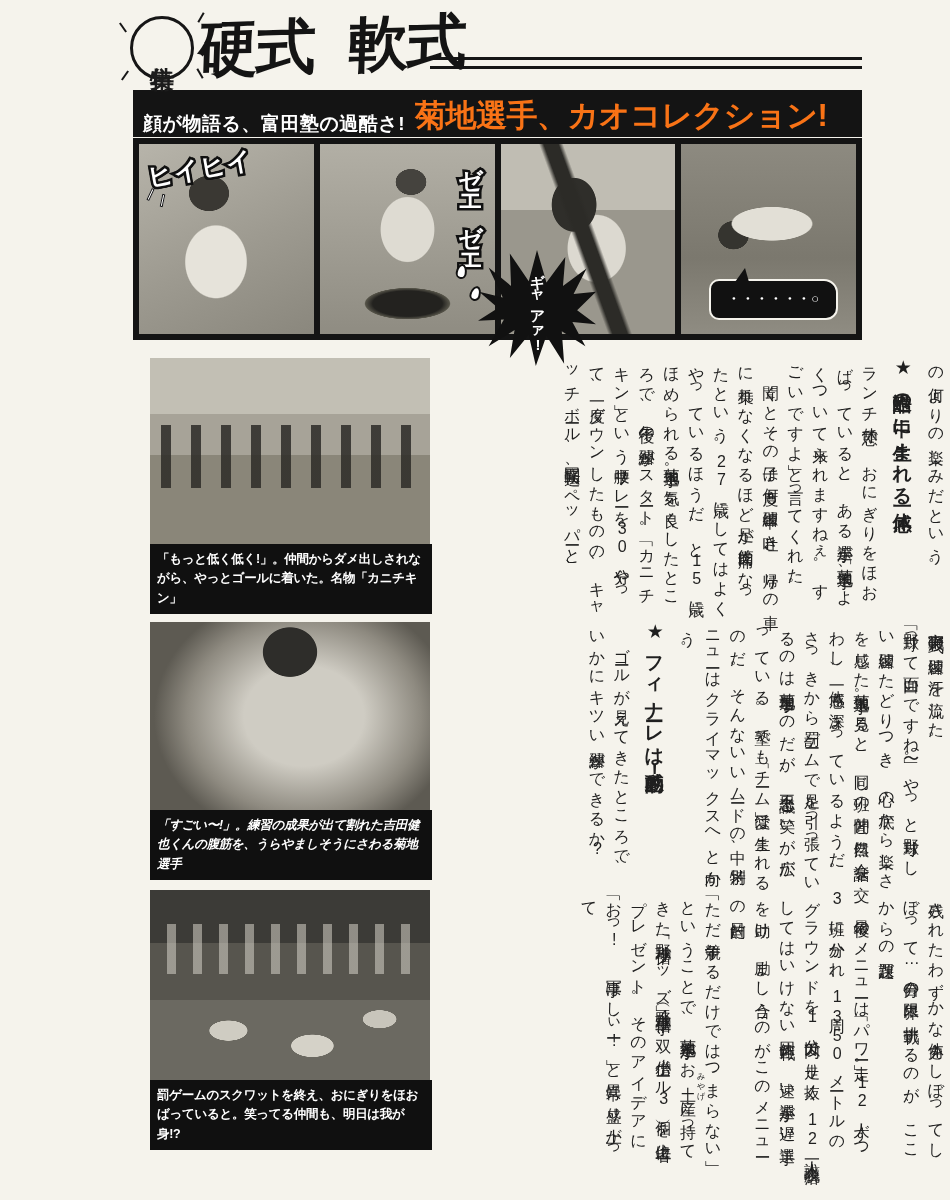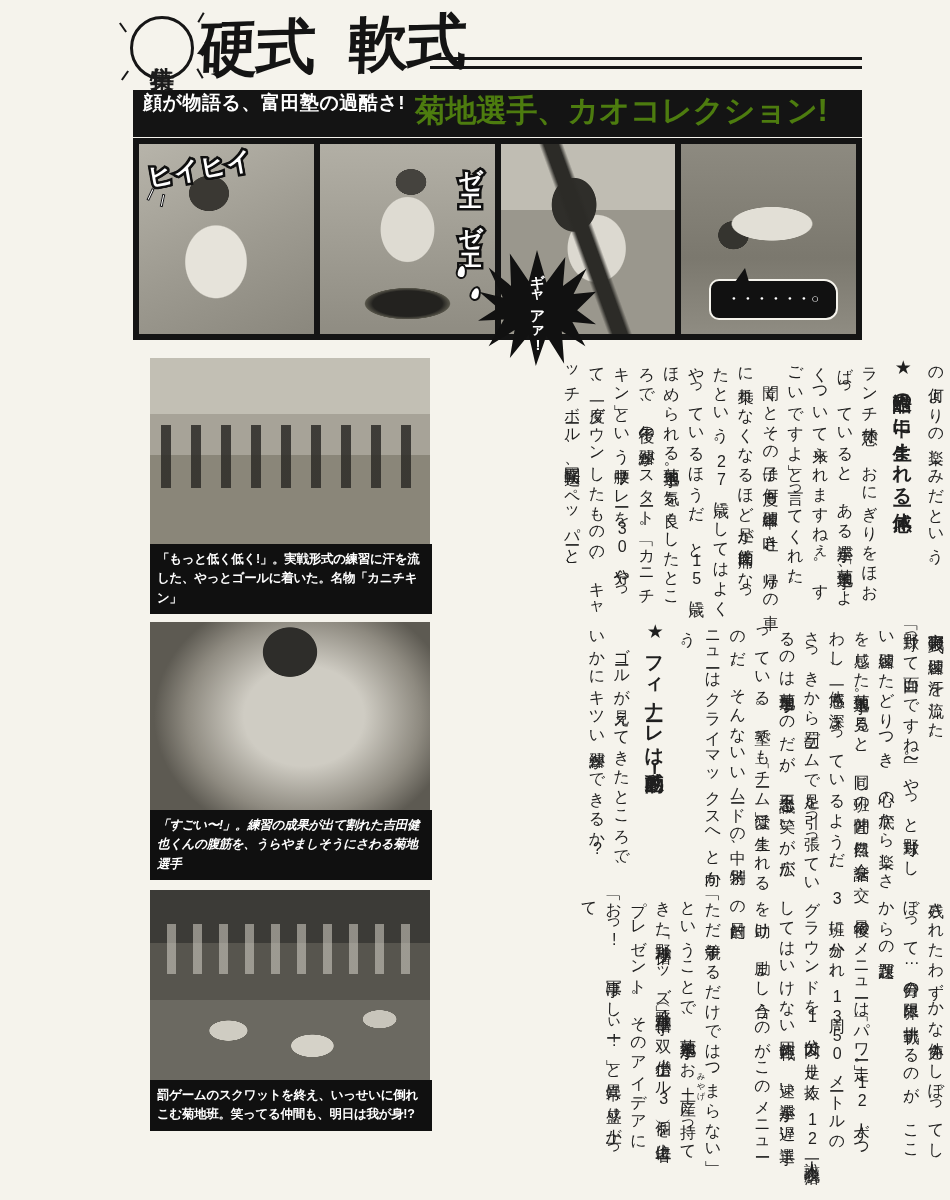--- a/index.html
+++ b/index.html
@@ -33,25 +33,25 @@
   .logo-part { font-size:60px; letter-spacing:-2px; }
   .logo-vs { font-size:42px; margin:22px -4px 0 -4px; transform:rotate(-8deg); }
   .double-rule {
     left:430px; top:57px; width:432px; height:12px;
     border-top:3px solid #161616; border-bottom:3px solid #161616;
   }
 
   
   .banner {
     left:133px; top:90px; width:729px; height:47px;
-    background:#141414; display:flex; align-items:flex-start;
+    background:#141414; display:flex; align-items:flex-end;
     padding-left:10px; gap:10px; z-index:2;
   }
   .banner-sub { color:#fff; font-size:19px; font-weight:bold; letter-spacing:0.5px; white-space:nowrap; }
-  .banner-main { color:#4d7c0f; font-size:31px; font-weight:900; letter-spacing:-0.5px; white-space:nowrap; }
+  .banner-main { color:#f97316; font-size:31px; font-weight:900; letter-spacing:-0.5px; white-space:nowrap; }
 
   
   .strip {
     left:133px; top:138px; width:729px; height:202px;
     background:#141414; display:flex; gap:6px; padding:6px;
   }
   .sp { flex:1 1 0; position:relative; overflow:hidden; }
   .sp1 { background:
       radial-gradient(34px 30px at 40% 26%, #3a3833 0 58%, rgba(0,0,0,0) 60%),
       radial-gradient(55px 65px at 44% 62%, #e6e3da 0 55%, rgba(0,0,0,0) 57%),
@@ -184,36 +184,36 @@
     <div class="bubble">
       <span>・・・・・・○</span>
     </div>
   </div>
 </div>
 <div class="abs starburst">
   <span>ギャアァ!</span>
 </div>
 
 <div class="abs photo photo-1"></div>
-<div class="abs caption cap-1">「もっと低く低く!」。実戦形式の練習に汗を流した、やっとゴールに着いた。名物「カニチキン」</div>
+<div class="abs caption cap-1">「もっと低く低く!」。仲間からダメ出しされながら、やっとゴールに着いた。名物「カニチキン」</div>
 <div class="abs vtext vt-1">
   <span class="vlead">の何よりの楽しみだという。</span>
   <h2 class="vheading">★過酷の中に生まれる一体感</h2>
   <div class="vbody">ランチ休憩で、おにぎりをほおばっていると、ある選手が「菊地選手、よくついて来られますねぇ。すごいですよ」と言ってくれた。
 　聞くとその子は何度も練習中に吐き、帰りの車に乗れなくなるほど足が筋肉痛になったという。27歳にしてはよくやっているほうだ、と15歳にほめられる菊地選手。気を良くしたところで、午後の練習がスタート。「カニチキン」という中腰リレーを30分やって、一度ダウンしたものの、キャッチボール、塁間転送、ペッパーと、</div>
 </div>
 
 <div class="abs photo photo-2"></div>
 <div class="abs caption cap-2">「すごい〜!」。練習の成果が出て割れた吉田健也くんの腹筋を、うらやましそうにさわる菊地選手</div>
 <div class="abs vtext vt-2">
   <div class="vbody">実戦形式の練習に汗を流した。
 「野球って面白いですね〜」。やっと野球らしい練習にたどりつき、心の底から楽しさを感じた菊地選手。見ると、同じ班の仲間と自然に会話を交わし、一体感も深まっているようだ。さっきから罰ゲームで足を引っ張っているのは菊地選手なのだが、不思議と笑いが広がっている。塾でも「チーム愛」は生まれるのだ。そんないいムードの中、特別メニューはクライマックスへと向かう。</div>
   <h2 class="vheading">★フィナーレは感動的!</h2>
   <div class="vbody">　ゴールが見えてきたところで、いかにキツい練習ができるか?</div>
 </div>
 
 <div class="abs photo photo-3"></div>
-<div class="abs caption cap-3">罰ゲームのスクワットを終え、いっせいに倒れこむ菊地班。笑ってる仲間も、明日は我が身!?</div>
+<div class="abs caption cap-3">罰ゲームのスクワットを終え、おにぎりをほおばっていると。笑ってる仲間も、明日は我が身!?</div>
 <div class="abs vtext vt-3">
   <div class="vbody"><span>残されたわずかな体力をしぼってしぼって…自分の限界に挑戦するのが、ここからの課題だ。
 　最後のメニューは「パワー走」。12人ずつ3班に分かれ、1周350メートルのグラウンドを1分以内で走り抜く。12人誰一人脱落してはいけない団体戦だ。速い選手が遅い選手を助け、励まし合うのがこのメニューの目的だ。
 「ただ競争するだけではつまらない」ということで、菊地選手がお</span><ruby><span>土産</span><rt>みやげ</rt></ruby><span>に持ってきた「野球小僧グッズ」（野球小僧軍手4双、小僧ボール3個）を上位者にプレゼント。そのアイデアに「おっ!　軍手ほしぃー!」と異常に盛り上がって</span></div>
 </div>
 
 </body></html>

